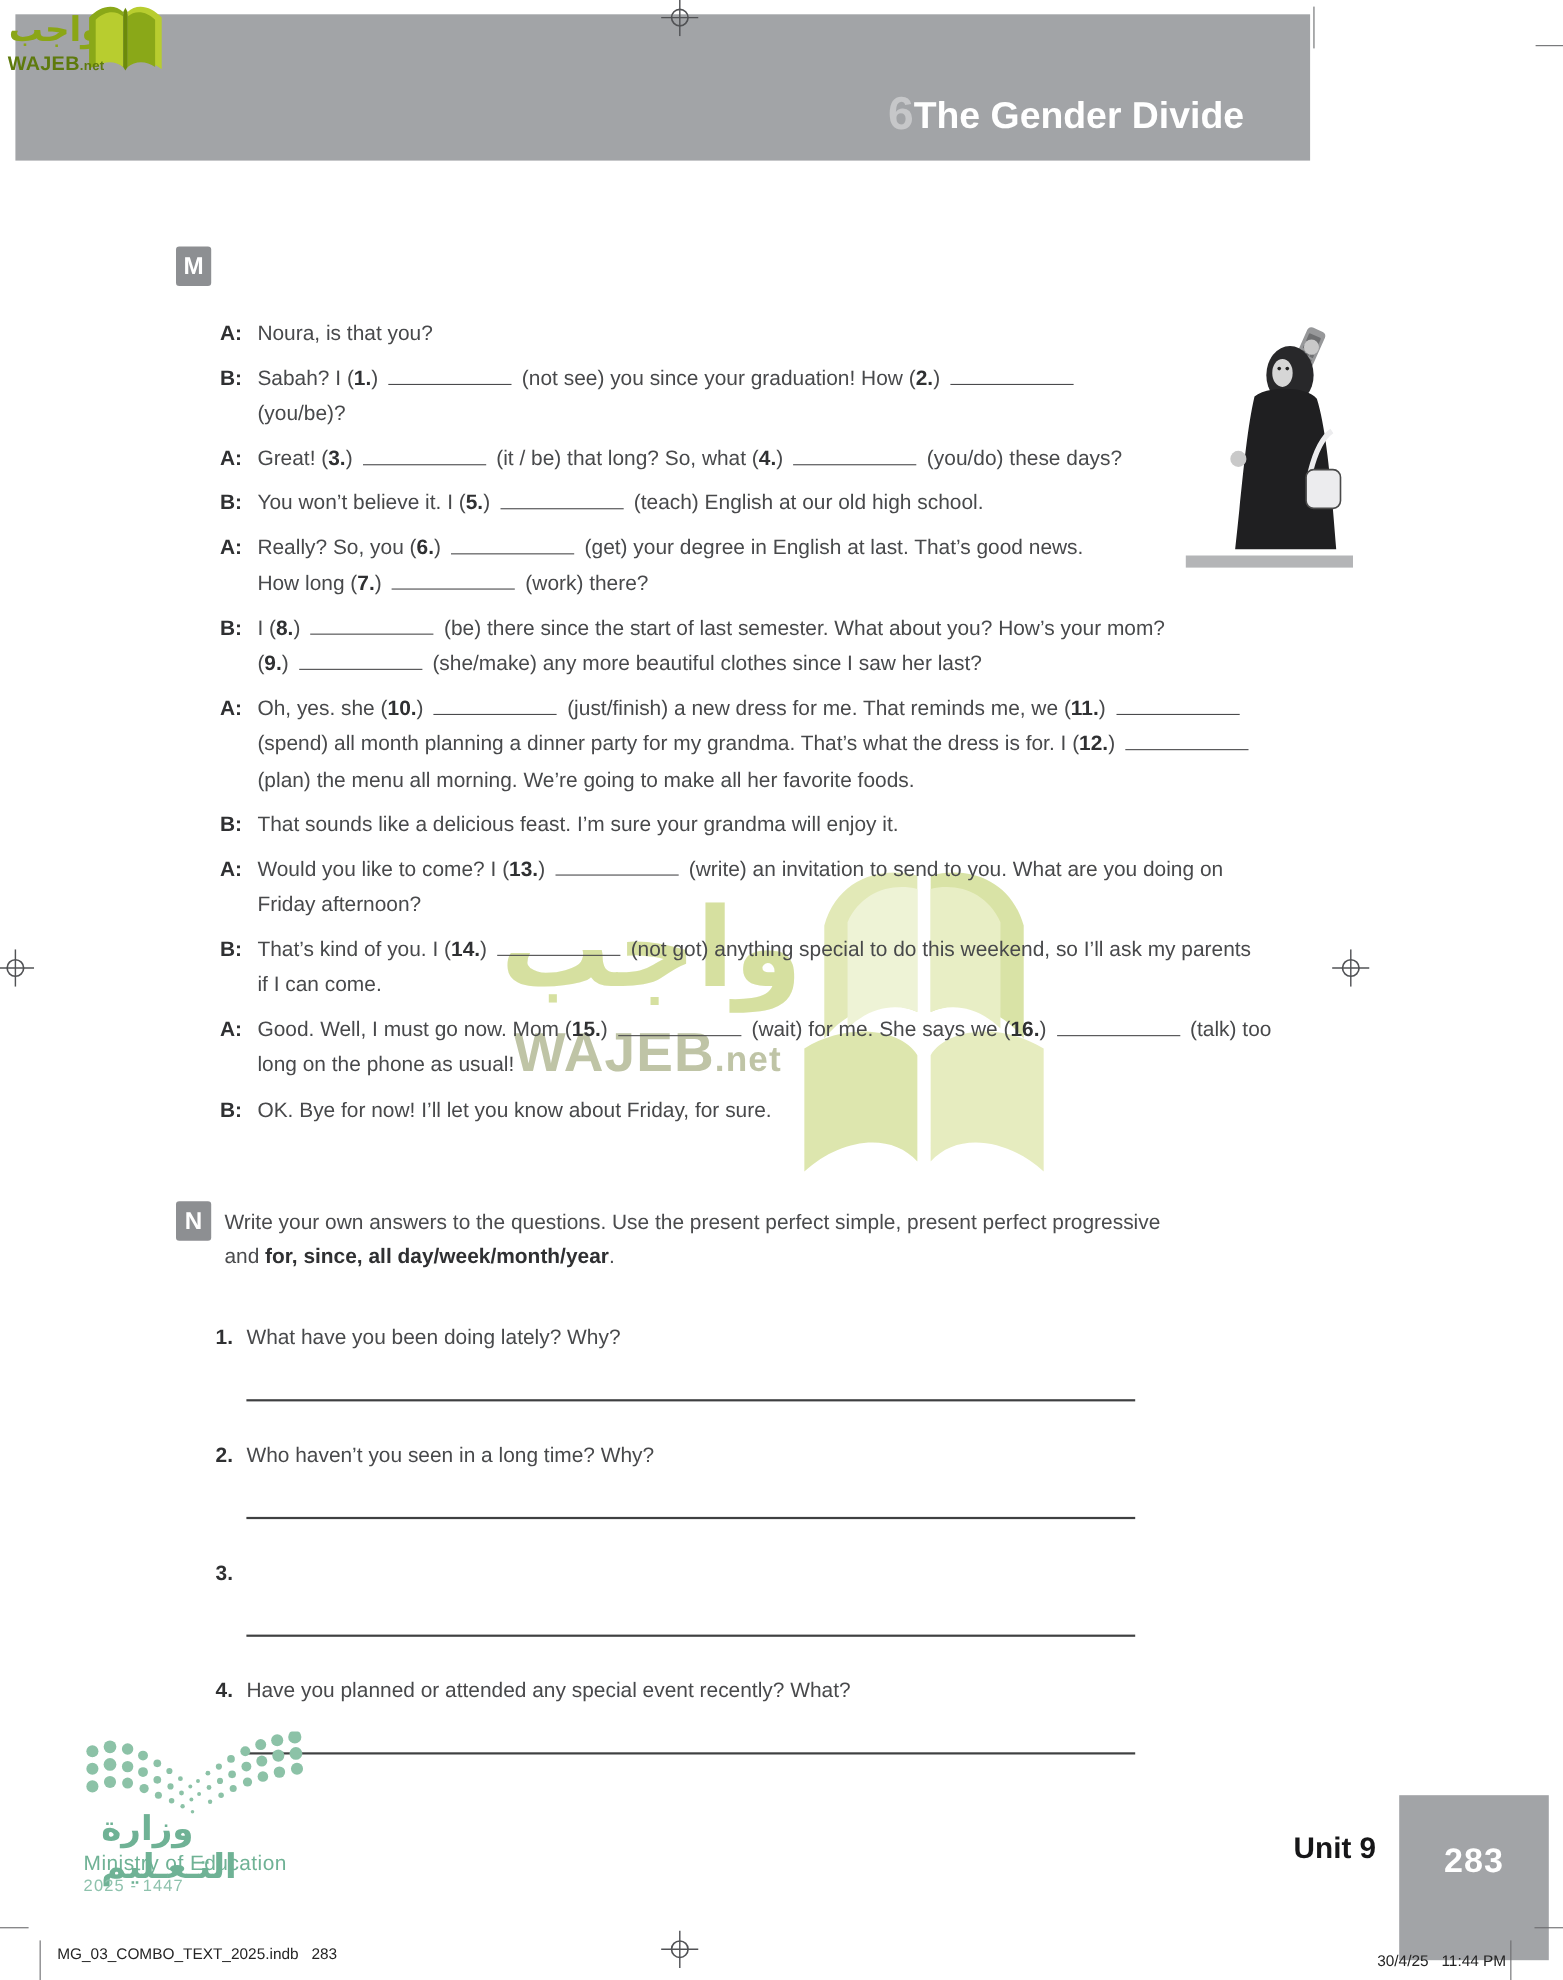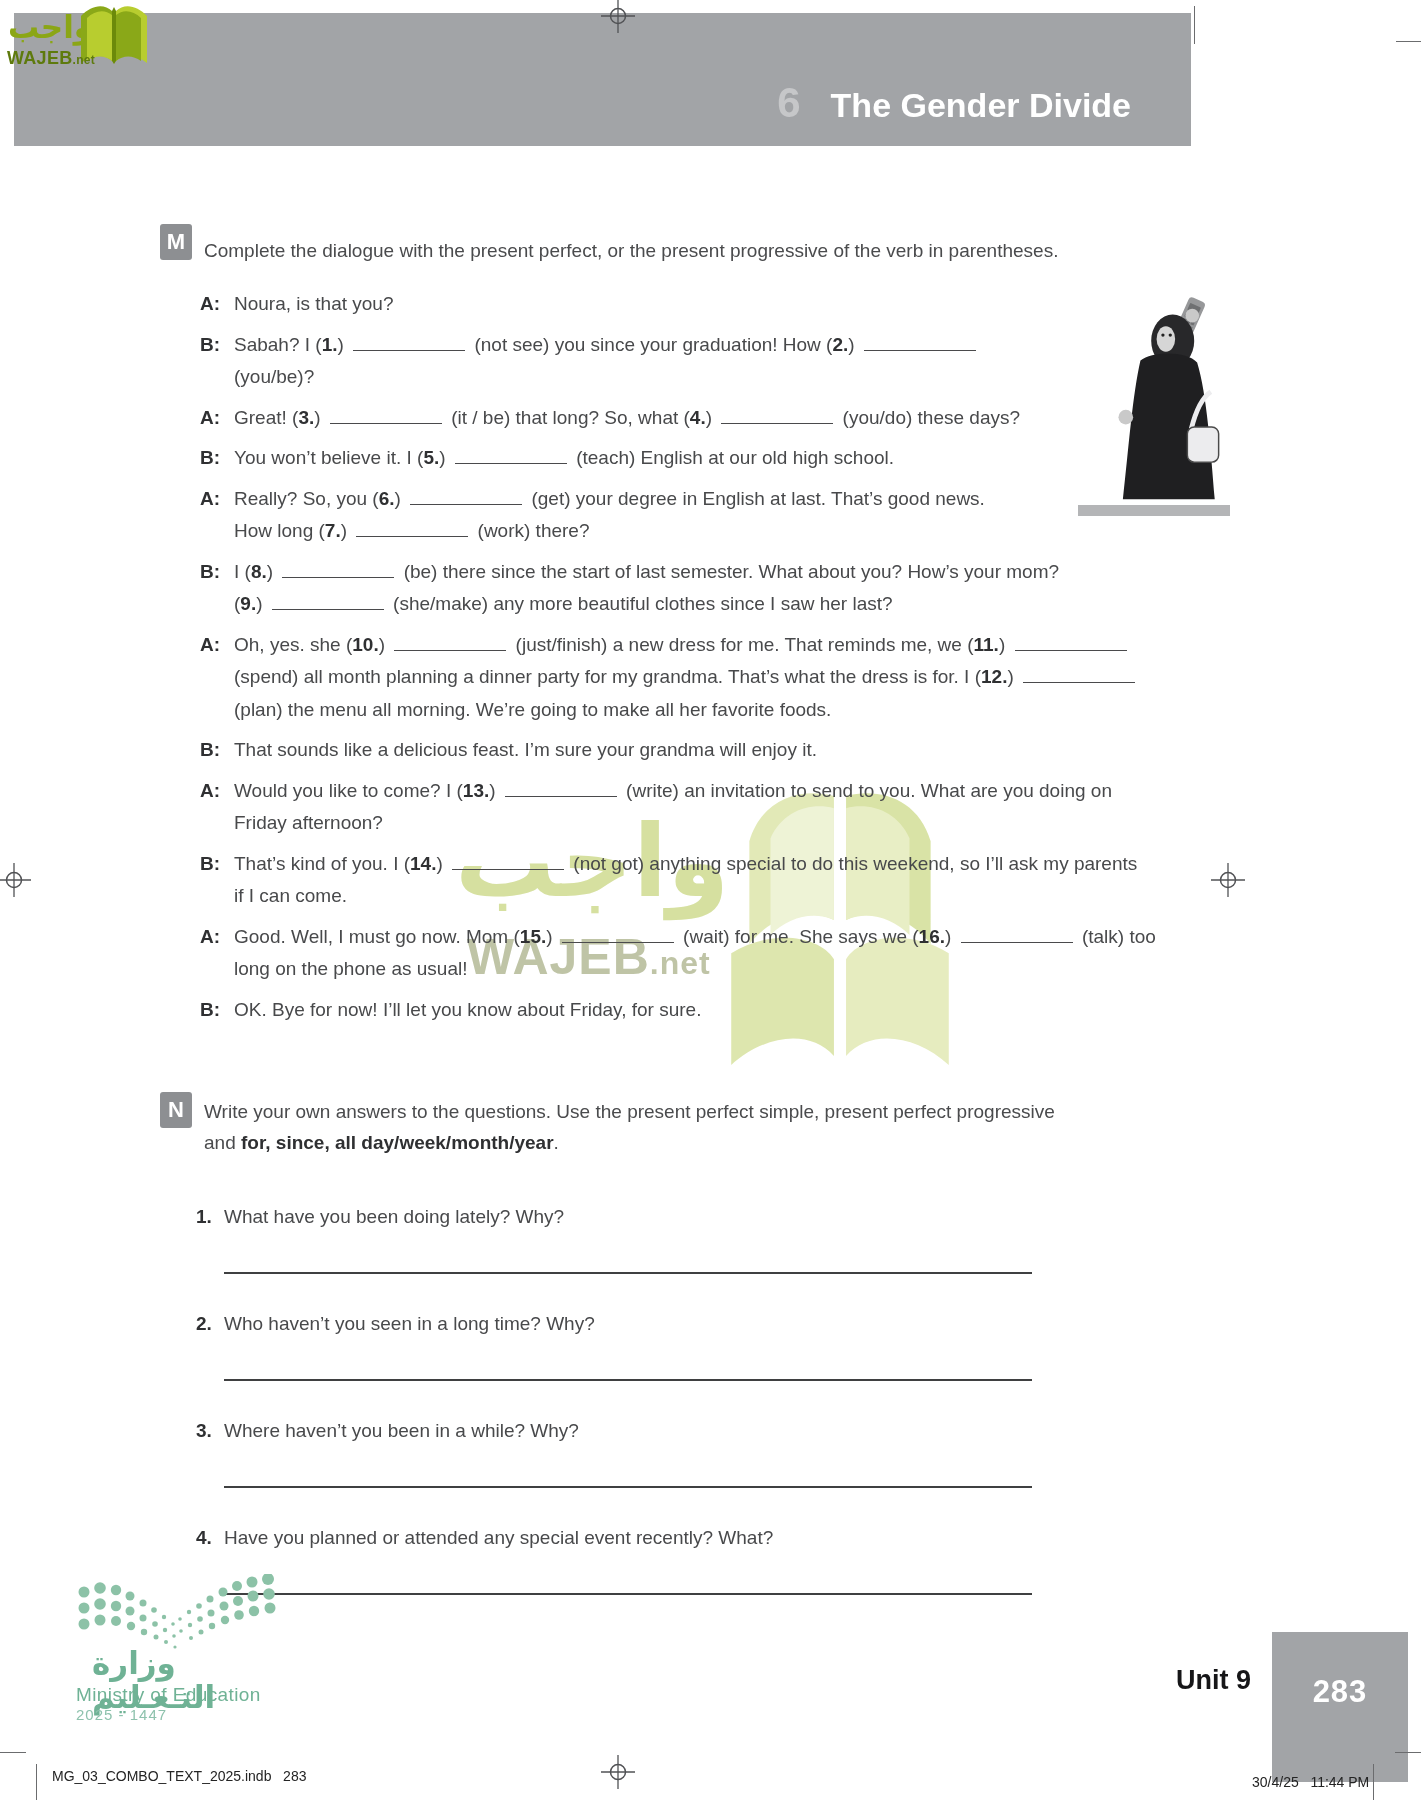--- a/index.html
+++ b/index.html
@@ -12,21 +12,21 @@
   .layer { position:absolute; z-index:2; }
 
   
   .header-band {
     position:absolute; left:14px; top:13px; width:1177px; height:133px;
     background:#a2a4a7; z-index:1;
     display:flex; justify-content:flex-end; align-items:flex-end;
     padding:0 60px 22px 0;
   }
   .unit-num { font-size:42px; font-weight:bold; color:#c6c7c9; line-height:1; }
-  .unit-title { font-size:34px; font-weight:600; color:#ffffff; line-height:1.05; margin-left:30px; }
+  .unit-title { font-size:34px; font-weight:600; color:#ffffff; line-height:1.05; }
 
   
   .wajeb-logo { position:absolute; left:6px; top:4px; width:170px; height:70px; z-index:3; }
   .wj-ar { position:absolute; left:2px; top:8px; font-size:31px; font-weight:bold; color:#8ba616;
            font-family:"DejaVu Sans", sans-serif; line-height:1; }
   .wj-en { position:absolute; left:1px; top:44px; font-size:18px; font-weight:800; color:#5e7a0d; letter-spacing:.3px; }
   .wj-net { font-size:12px; font-weight:800; }
   .wj-book { position:absolute; left:72px; top:-3px; }
 
   
@@ -146,21 +146,20 @@
       <path d="M20,34 C28,6 54,-2 76,4 L76,86 C58,78 36,82 20,102 Z" fill="#dde6ab"></path>
       <path d="M34,32 C42,14 60,8 76,12 L76,86 C62,80 46,84 34,96 Z" fill="#ecf1cf"></path>
       <path d="M140,34 C132,6 106,-2 84,4 L84,86 C102,78 124,82 140,102 Z" fill="#d3df97"></path>
       <path d="M126,32 C118,14 100,8 84,12 L84,86 C98,80 114,84 126,96 Z" fill="#e5ecbc"></path>
       <path d="M8,108 C34,92 66,96 76,112 L76,176 C60,158 30,162 8,182 Z" fill="#d8e2a0"></path>
       <path d="M152,108 C126,92 94,96 84,112 L84,176 C100,158 130,162 152,182 Z" fill="#e2e9b4"></path>
     </svg>
   </div>
 
   <div class="ex-badge layer" style="left:160px; top:224px;">M</div>
-  <p class="instruction layer" style="left:204px; top:238px; width:1100px;">Complete the dialogue with the present perfect, or the present progressive of the verb in parentheses.</p>
 
   <div class="dialogue">
       <div class="dlg-row">
         <span class="spk">A:</span>
         <span class="dlg-text">Noura, is that you?</span>
       </div>
       <div class="dlg-row">
         <span class="spk">B:</span>
         <span class="dlg-text">Sabah? I (<b>1.</b>) <span class="blank"></span> (not see) you since your graduation! How (<b>2.</b>) <span class="blank"></span><br>(you/be)?</span>
       </div>
@@ -249,21 +248,20 @@
       <div class="q-item">
         <div class="q-row">
           <span class="q-num">2.</span>
           <span class="q-text">Who haven’t you seen in a long time? Why?</span>
         </div>
         <div class="answer-line"></div>
       </div>
       <div class="q-item">
         <div class="q-row">
           <span class="q-num">3.</span>
-          <span class="q-text">Where haven’t you been in a while? Why?</span>
         </div>
         <div class="answer-line"></div>
       </div>
       <div class="q-item">
         <div class="q-row">
           <span class="q-num">4.</span>
           <span class="q-text">Have you planned or attended any special event recently? What?</span>
         </div>
         <div class="answer-line"></div>
       </div>

